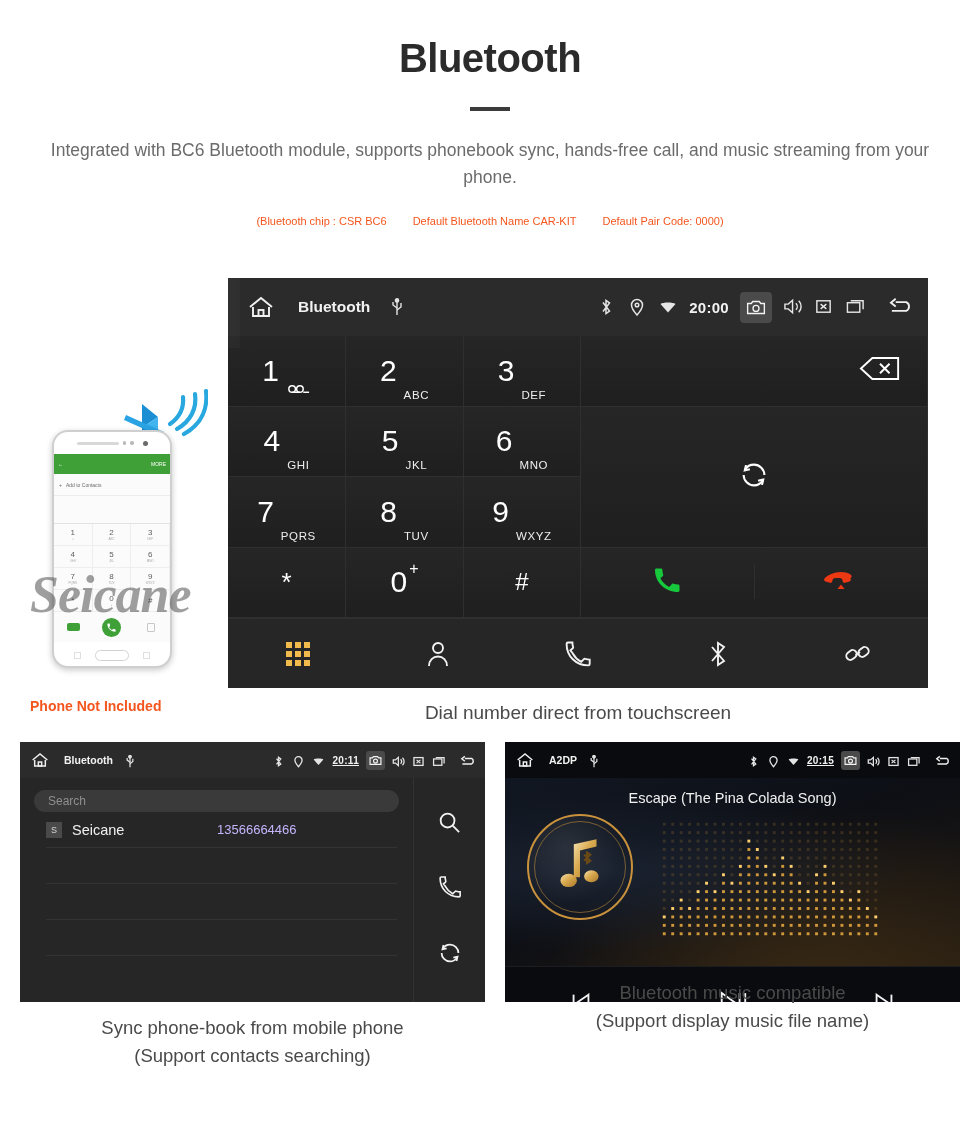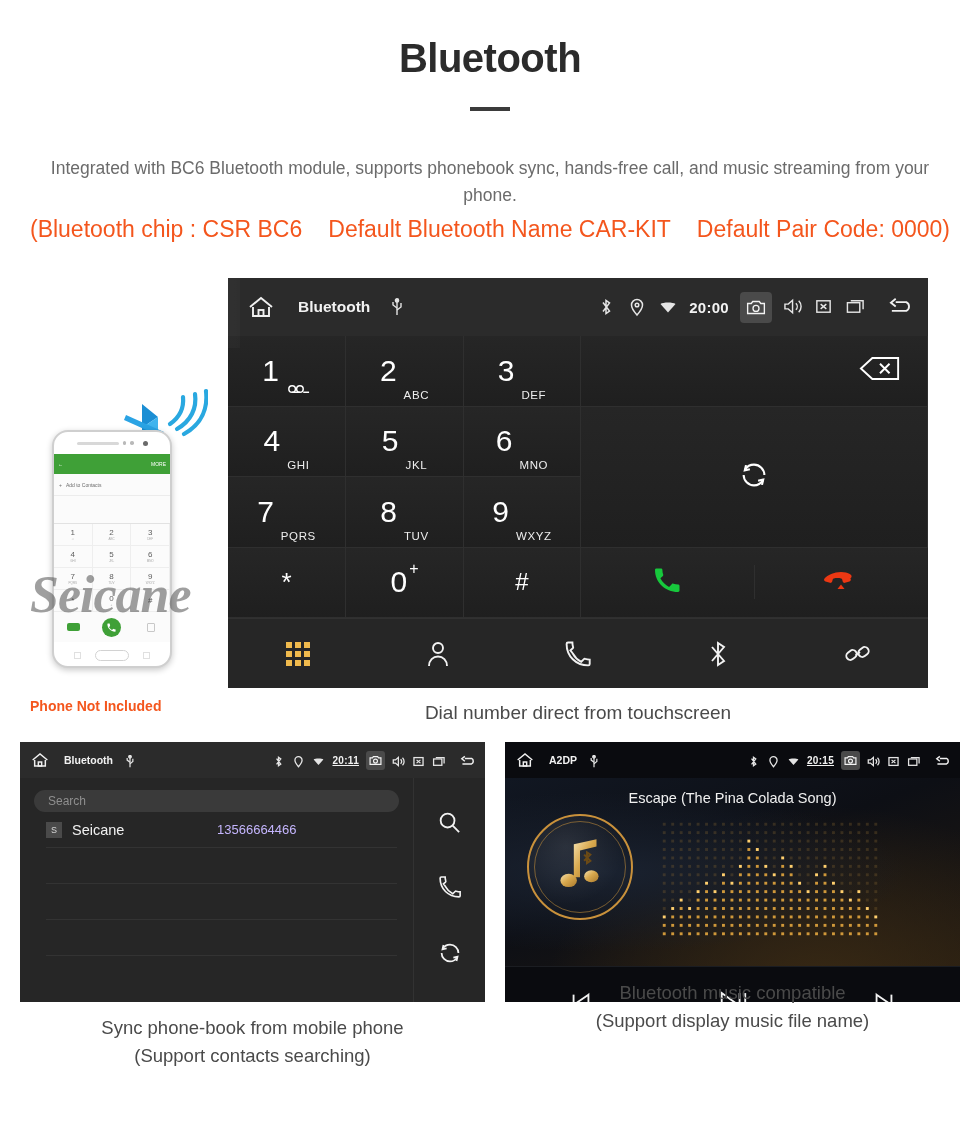--- a/index.html
+++ b/index.html
@@ -22,28 +22,28 @@
   }
   .rule {
     width: 40px; height: 4px; background: #3b3b3b;
     margin: 26px auto 0 auto;
   }
   .lede {
     text-align: center;
     font-size: 17.5px;
     color: #6b6b6b;
     line-height: 27px;
-    margin-top: 44px;
+    margin-top: 26px;
     padding: 0 48px;
   }
   .chipline {
     text-align: center;
-    font-size: 23px;
+    font-size: 11px;
     color: #f4561d;
-    margin-top: 7px;
+    margin-top: 24px;
   }
   .chipline span { white-space: nowrap; }
   .chipline .gap { display: inline-block; width: 26px; }
 
   
   .dialer {
     position: absolute;
     left: 228px; top: 278px;
     width: 700px; height: 410px;
     background: #222;

